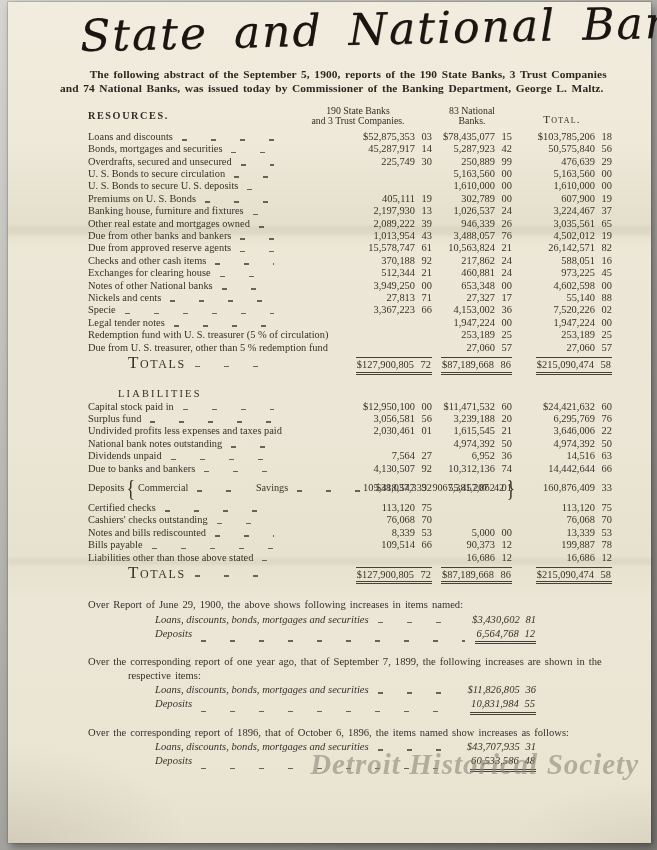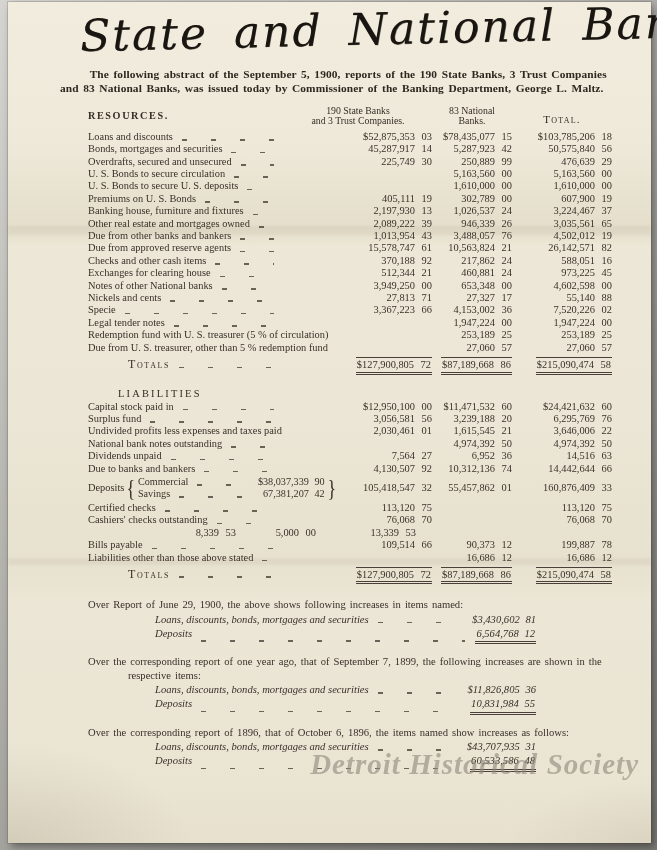--- a/index.html
+++ b/index.html
@@ -47,30 +47,30 @@
 
   .row { display:flex; align-items:baseline; font-size:10.4px; line-height:12.4px; white-space:nowrap; }
   .lbl { flex:0 0 196px; display:flex; align-items:baseline; overflow:visible; min-width:0; }
   .lbl .txt { white-space:nowrap; }
   .leader { flex:1 1 auto; min-width:0; height:1.5px; margin:0 10px 2.5px 9px; align-self:flex-end;
             background:repeating-linear-gradient(90deg,#4a4039 0 5px,transparent 5px 29px); opacity:.8; }
   .cell { text-align:right; word-spacing:4px; }
   .c1 { flex:0 0 148px; } .c2 { flex:0 0 80px; } .c3 { flex:0 0 100px; }
 
   .row.totals { margin:3px 0 3px; }
-  .row.totals .lbl .txt { padding-left:40px; font-variant:small-caps; letter-spacing:1.6px; font-size:12px;text-align:right; }
+  .row.totals .lbl .txt { padding-left:40px; font-variant:small-caps; letter-spacing:1.6px; font-size:17px;text-align:right; }
   .tval { display:inline-block; border-top:1px solid #4a4039; border-bottom:3px double #4a4039; padding:1px 1px 0; }
 
   .sec-heading { margin:13px 0 2px 30px; font-size:10.4px; letter-spacing:2.2px; color:#352c25; }
 
   
   .row.deposits { position:relative; height:27px; align-items:center; }
   .dep-left { display:flex; align-items:center; }
   .brace { font-size:24px; font-weight:400; line-height:20px; transform:scaleX(.75); color:#3a3129; margin:0 1px; }
-  .dep-stack { display:flex; flex-direction:column; font-size:10.2px; line-height:12px; }
+  .dep-stack { display:flex; flex-direction:row; font-size:10.2px; line-height:12px; }
   .dep-line { display:flex; align-items:baseline; width:118px; }
   .dep-amts { text-align:right; word-spacing:3px; margin-left:2px; }
   .row.deposits .cell { position:absolute; top:7px; }
   .row.deposits .c1 { right:180px; } .row.deposits .c2 { right:100px; } .row.deposits .c3 { right:0; }
 
   
   .summaries { margin:14px 0 0 80px; font-size:10.6px; color:#39302a; }
   .sum-block { margin-bottom:11px; }
   .sum-intro { line-height:13.2px; white-space:nowrap; word-spacing:1.4px; }
   .sum-intro.cont { padding-left:40px; }
@@ -92,21 +92,21 @@
 
 <div class="scan-bg">
   <div class="paper">
     <div class="crease" style="top:224px"></div>
     <div class="crease" style="top:556px; height:7px"></div>
 
     <div class="hand-title">State and National Banks</div>
 
     <div class="intro" style="margin-top:66px">
       <div class="l1">The following abstract of the September 5, 1900, reports of the 190 State Banks, 3 Trust Companies</div>
-      <div class="l2">and 83 National Banks, was issued today by Commissioner of the Banking Department, George L. Maltz.</div>
+      <div class="l2">and 74 National Banks, was issued today by Commissioner of the Banking Department, George L. Maltz.</div>
     </div>
 
     <div class="fin">
       <div class="hdr-row">
         <div class="hdr-res">RESOURCES.</div>
         <div class="hdr-c1">
           <div>190 State Banks</div>
           <div>and 3 Trust Companies.</div>
         </div>
         <div class="hdr-c2">
@@ -389,20 +389,24 @@
           <div class="row">
             <span class="lbl">
               <span class="txt">Cashiers' checks outstanding</span>
               <span class="leader"></span>
             </span>
             <span class="cell c1">76,068 70</span>
             <span class="cell c2"></span>
             <span class="cell c3">76,068 70</span>
           </div>
           <div class="row">
+            <span class="lbl">
+              <span class="txt">Notes and bills rediscounted</span>
+              <span class="leader"></span>
+            </span>
             <span class="cell c1">8,339 53</span>
             <span class="cell c2">5,000 00</span>
             <span class="cell c3">13,339 53</span>
           </div>
           <div class="row">
             <span class="lbl">
               <span class="txt">Bills payable</span>
               <span class="leader"></span>
             </span>
             <span class="cell c1">109,514 66</span>

